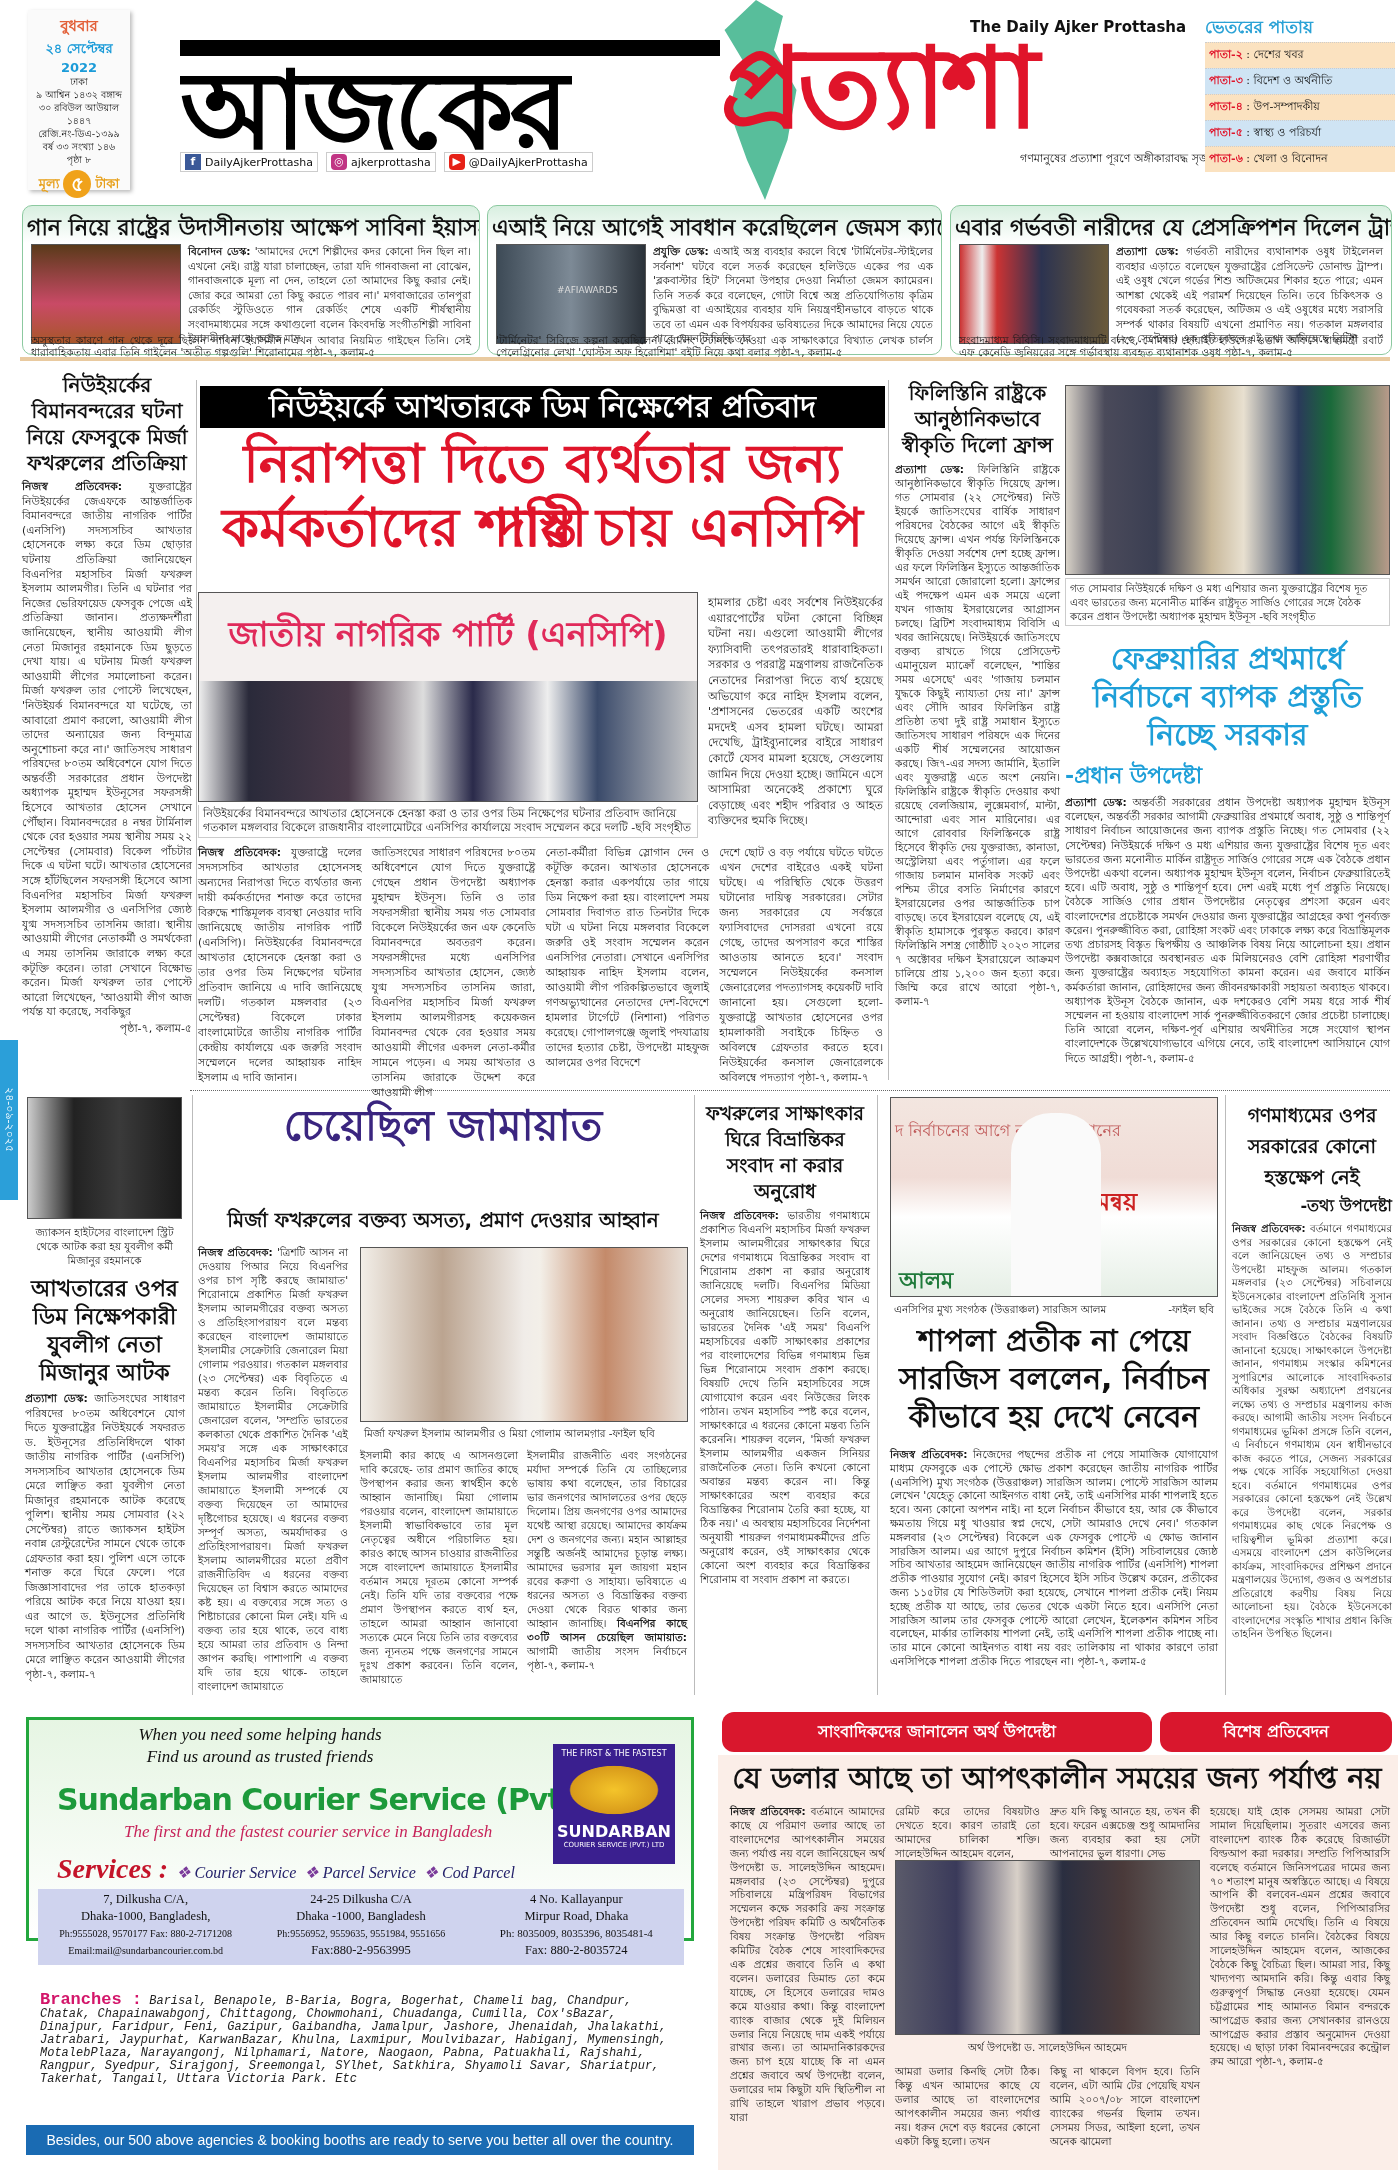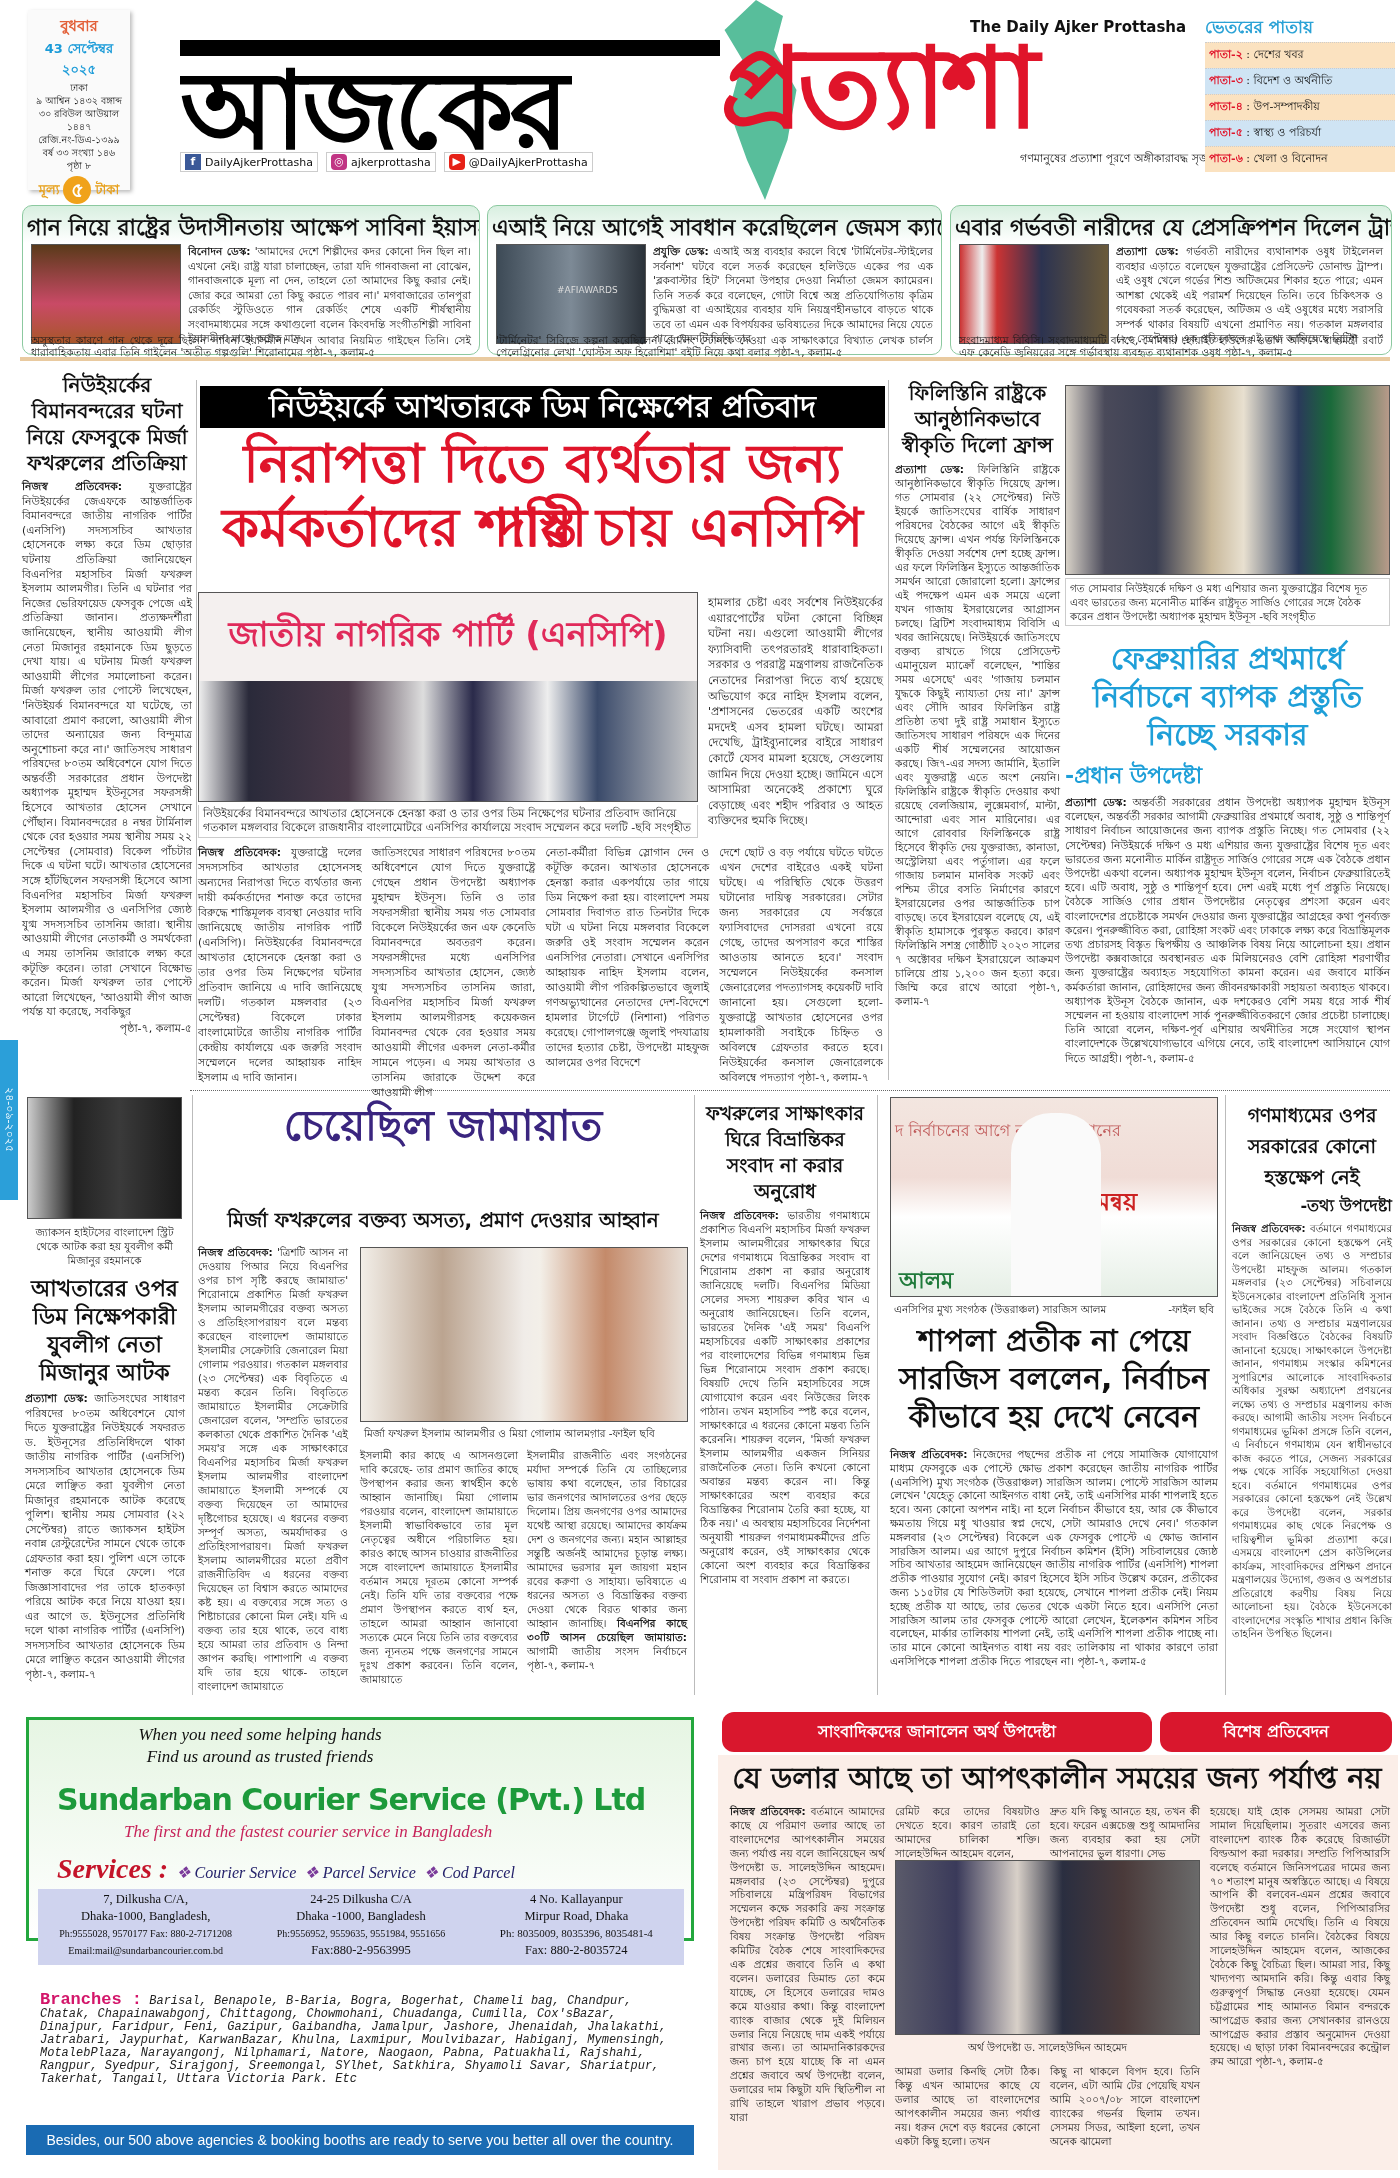--- a/index.html
+++ b/index.html
@@ -63,21 +63,21 @@
 
 .rtab{height:40px;top:1712px;background:#d9172d;border-radius:12px;color:#fff;font-family:"DejaVu Sans",sans-serif;font-size:16px;font-weight:bold;line-height:40px;text-align:center}
 .brbox{left:718px;top:1755px;width:680px;height:415px;background:#fbeee8}
 .vert-strip{left:0;top:1040px;width:18px;height:160px;background:#2b9fd9;color:#fff;font-size:11px;writing-mode:vertical-rl;text-align:center;font-family:"DejaVu Sans",sans-serif}
 </style>
 </head>
 <body>
 
 <div class="abs datebox">
   <div class="day">বুধবার</div>
-  <div class="dt">43 সেপ্টেম্বর ২০২৫</div>
+  <div class="dt">২৪ সেপ্টেম্বর 2022</div>
   <div class="ln">ঢাকা</div>
   <div class="ln">৯ আশ্বিন ১৪৩২ বঙ্গাব্দ</div>
   <div class="ln">৩০ রবিউল আউয়াল ১৪৪৭</div>
   <div class="ln">রেজি.নং-ডিএ-১৩৯৯</div>
   <div class="ln">বর্ষ ৩৩ সংখ্যা ১৪৬</div>
   <div class="ln">পৃষ্ঠা ৮</div>
   <div class="price">
     <span>মূল্য</span>
     <span class="coin">৫</span>
     <span>টাকা</span>
@@ -233,20 +233,26 @@
   <div class="col-text" style="margin-top:2px;font-size:10.2px;line-height:13.5px"><b>নিজস্ব প্রতিবেদক:</b><span> বর্তমানে গণমাধ্যমের ওপর সরকারের কোনো হস্তক্ষেপ নেই বলে জানিয়েছেন তথ্য ও সম্প্রচার উপদেষ্টা মাহফুজ আলম। গতকাল মঙ্গলবার (২৩ সেপ্টেম্বর) সচিবালয়ে ইউনেসকোর বাংলাদেশ প্রতিনিধি সুসান ভাইজের সঙ্গে বৈঠকে তিনি এ কথা জানান। তথ্য ও সম্প্রচার মন্ত্রণালয়ের সংবাদ বিজ্ঞপ্তিতে বৈঠকের বিষয়টি জানানো হয়েছে। সাক্ষাৎকালে উপদেষ্টা জানান, গণমাধ্যম সংস্কার কমিশনের সুপারিশের আলোকে সাংবাদিকতার অধিকার সুরক্ষা অধ্যাদেশ প্রণয়নের লক্ষ্যে তথ্য ও সম্প্রচার মন্ত্রণালয় কাজ করছে। আগামী জাতীয় সংসদ নির্বাচনে গণমাধ্যমের ভূমিকা প্রসঙ্গে তিনি বলেন, এ নির্বাচনে গণমাধ্যম যেন স্বাধীনভাবে কাজ করতে পারে, সেজন্য সরকারের পক্ষ থেকে সার্বিক সহযোগিতা দেওয়া হবে। বর্তমানে গণমাধ্যমের ওপর সরকারের কোনো হস্তক্ষেপ নেই উল্লেখ করে উপদেষ্টা বলেন, সরকার গণমাধ্যমের কাছ থেকে নিরপেক্ষ ও দায়িত্বশীল ভূমিকা প্রত্যাশা করে। এসময়ে বাংলাদেশ প্রেস কাউন্সিলের কার্যক্রম, সাংবাদিকদের প্রশিক্ষণ প্রদানে মন্ত্রণালয়ের উদ্যোগ, গুজব ও অপপ্রচার প্রতিরোধে করণীয় বিষয় নিয়ে আলোচনা হয়। বৈঠকে ইউনেসকো বাংলাদেশের সংস্কৃতি শাখার প্রধান কিজি তাহনিন উপস্থিত ছিলেন।</span></div>
 </div>
 
 <div class="abs ad">
   <div class="it1">
       <div>When you need some helping hands</div>
       <div>Find us around as trusted friends</div>
     </div>
   <div class="brand">Sundarban Courier Service (Pvt.) Ltd</div>
   <div class="slog">The first and the fastest courier service in Bangladesh</div>
+  <div class="logo">
+    <div style="font-size:8px;padding-top:5px">THE FIRST &amp; THE FASTEST</div>
+    <div style="height:56px;margin:4px 10px;background:radial-gradient(#f4c42a,#d89a1a 60%,transparent 62%)"></div>
+    <div style="font-size:16px;font-weight:bold">SUNDARBAN</div>
+    <div style="font-size:7px">COURIER SERVICE (PVT.) LTD</div>
+  </div>
   <div class="svc">
     <span class="big">Services :</span>
     <span class="dm">❖</span><span>Courier Service</span>
     <span class="dm">❖</span><span>Parcel Service</span>
     <span class="dm">❖</span><span>Cod Parcel</span>
   </div>
 </div>
 <div class="abs office">
   <div class="bd">
     <div class="c">

